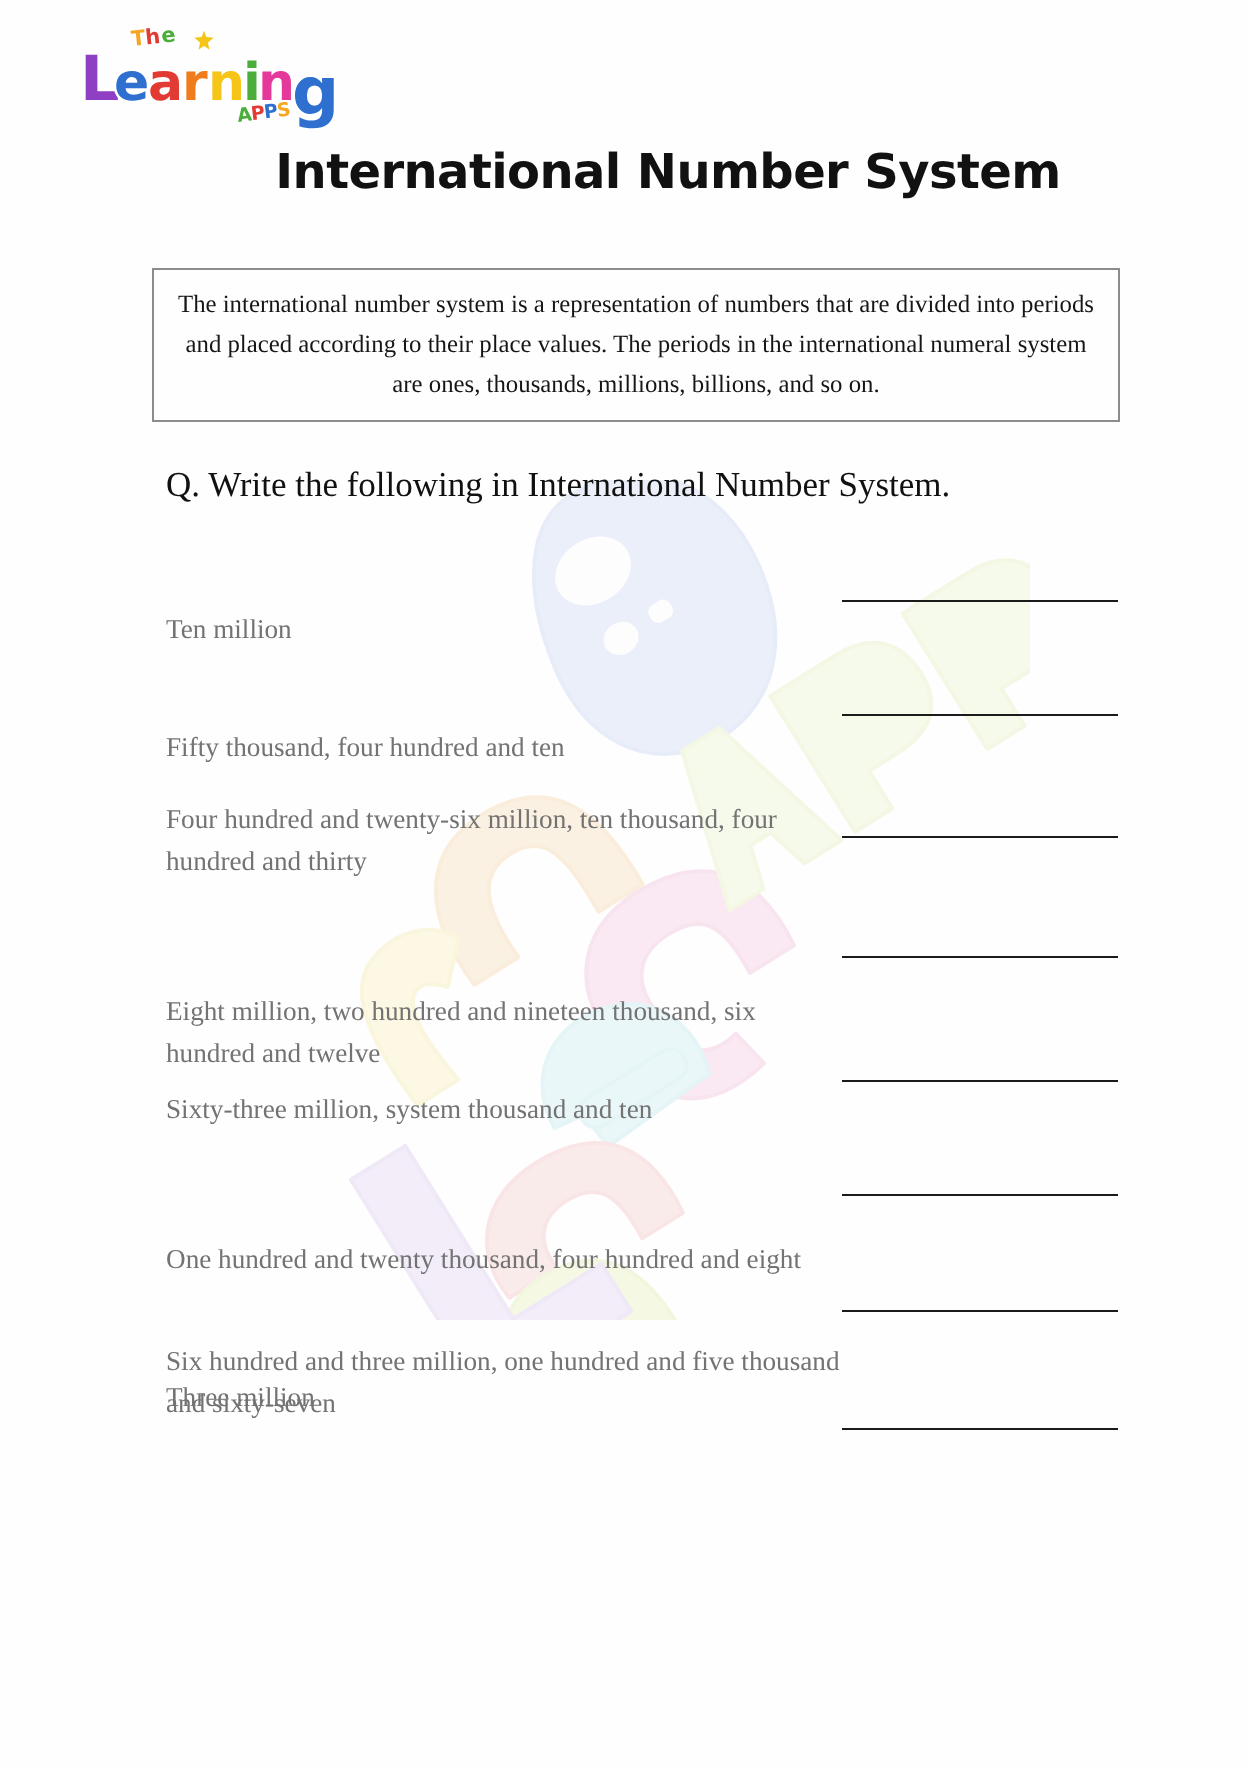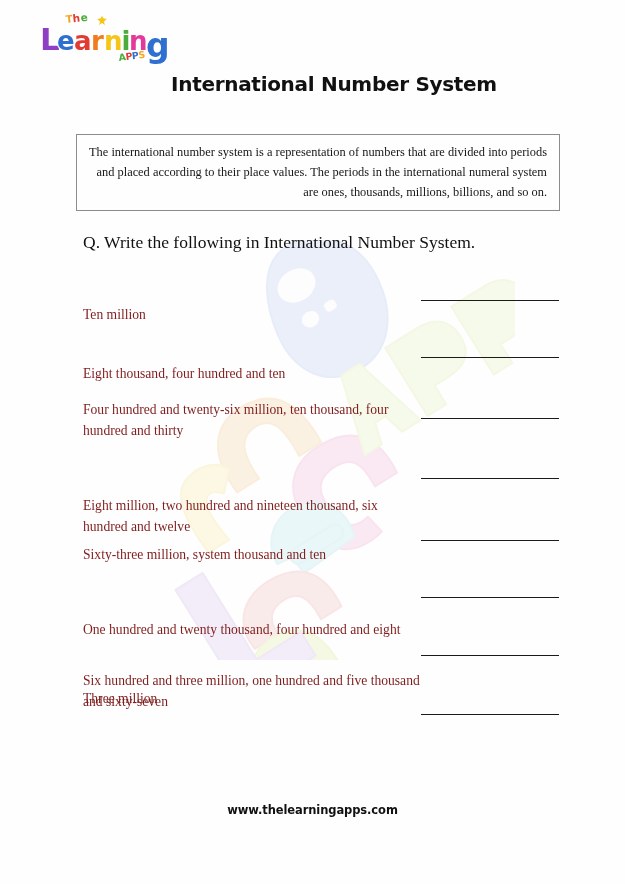--- a/index.html
+++ b/index.html
@@ -48,37 +48,37 @@
 
   
   .title {
     position: absolute;
     left: 0;
     right: 0;
     top: 72px;
     text-align: center;
     font-family: "DejaVu Sans", sans-serif;
     font-weight: 700;
-    font-size: 20px;
+    font-size: 24px;
     letter-spacing: -0.3px;
     color: #111111;
     z-index: 3;
     padding-left: 43px;
   }
 
   
   .intro-box {
     position: absolute;
     left: 76px;
     top: 134px;
     width: 484px;
     box-sizing: border-box;
     border: 1px solid #8c8c8c;
     padding: 7px 12px 8px 12px;
-    text-align: right;
+    text-align: center;
     font-size: 12.4px;
     line-height: 1.62;
     color: #161616;
     background: transparent;
     z-index: 3;
   }
 
   
   .question {
     position: absolute;
@@ -103,21 +103,21 @@
     left: 83px;
     width: 478px;
   }
   .item-text {
     position: absolute;
     left: 0;
     top: 0;
     width: 340px;
     font-size: 13.6px;
     line-height: 1.52;
-    color: #7f1d1d;
+    color: #737373;
   }
   .item-line {
     position: absolute;
     left: 338px;
     width: 138px;
     height: 0;
     border-bottom: 1.4px solid #1b1b1b;
   }
 
   
@@ -231,21 +231,21 @@
   <div class="question">Q. Write the following in International Number System.</div>
 
   <div class="items">
 
     <div class="item">
       <div class="item-text" style="top:305px">Ten million</div>
       <div class="item-line" style="top:300px"></div>
     </div>
 
     <div class="item">
-      <div class="item-text" style="top:364px">Eight thousand, four hundred and ten</div>
+      <div class="item-text" style="top:364px">Fifty thousand, four hundred and ten</div>
       <div class="item-line" style="top:357px"></div>
     </div>
 
     <div class="item">
       <div class="item-text" style="top:400px">Four hundred and twenty-six million, ten thousand, four hundred and thirty</div>
       <div class="item-line" style="top:418px"></div>
     </div>
 
     <div class="item">
       <div class="item-text" style="top:496px">Eight million, two hundred and nineteen thousand, six hundred and twelve</div>
@@ -267,15 +267,14 @@
       <div class="item-line" style="top:655px"></div>
     </div>
 
     <div class="item">
       <div class="item-text" style="top:689px">Three million</div>
       <div class="item-line" style="top:714px"></div>
     </div>
 
   </div>
 
-  <div class="footer">www.thelearningapps.com</div>
 
 </div>
 
 </body></html>

